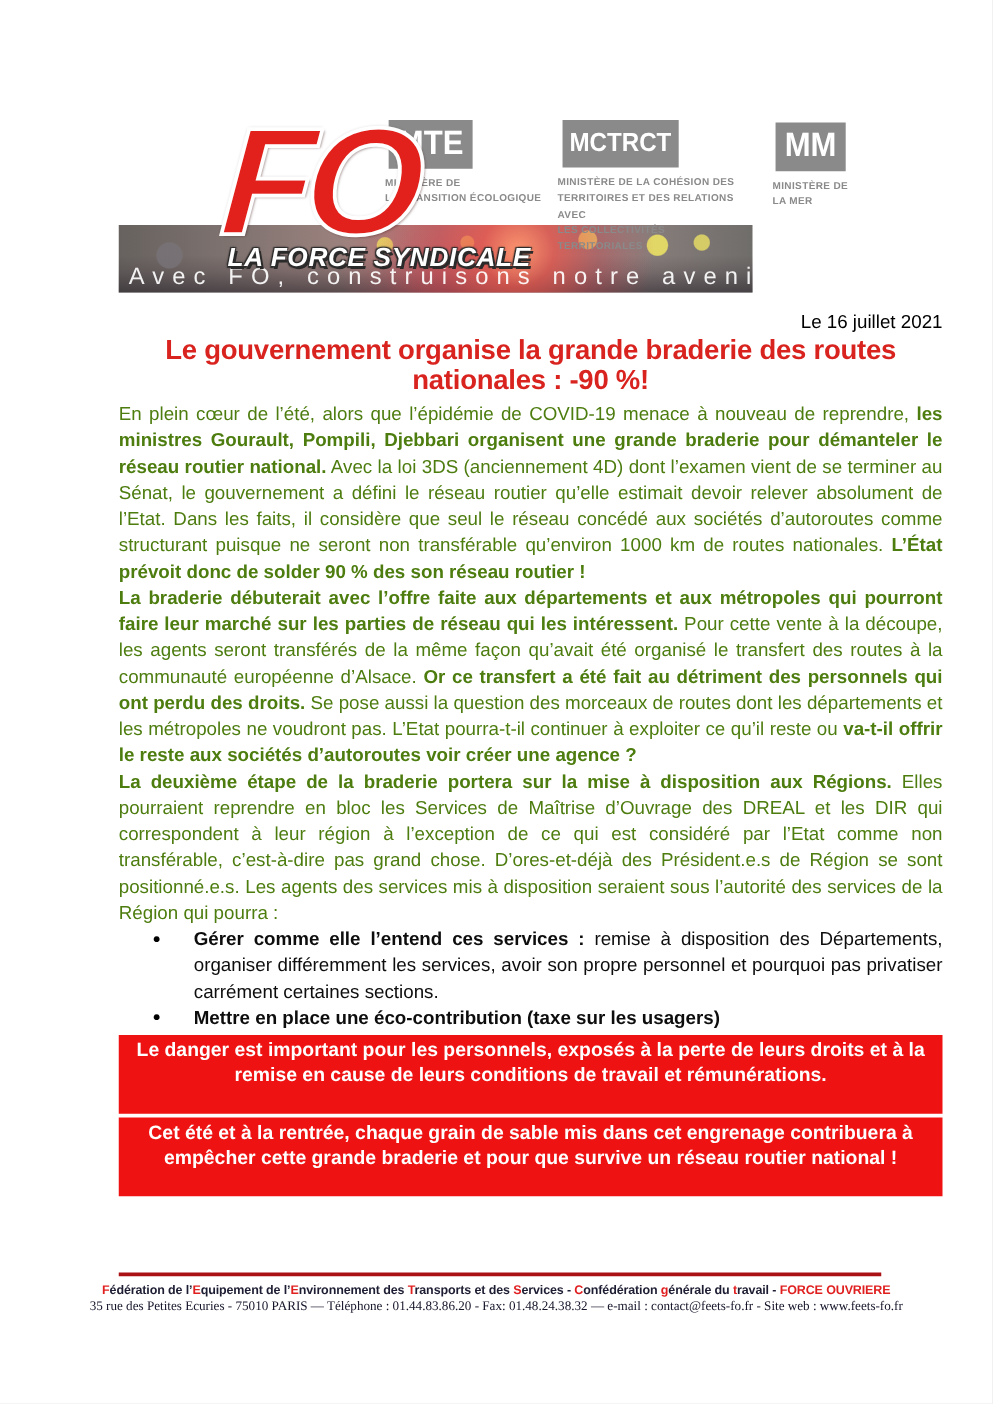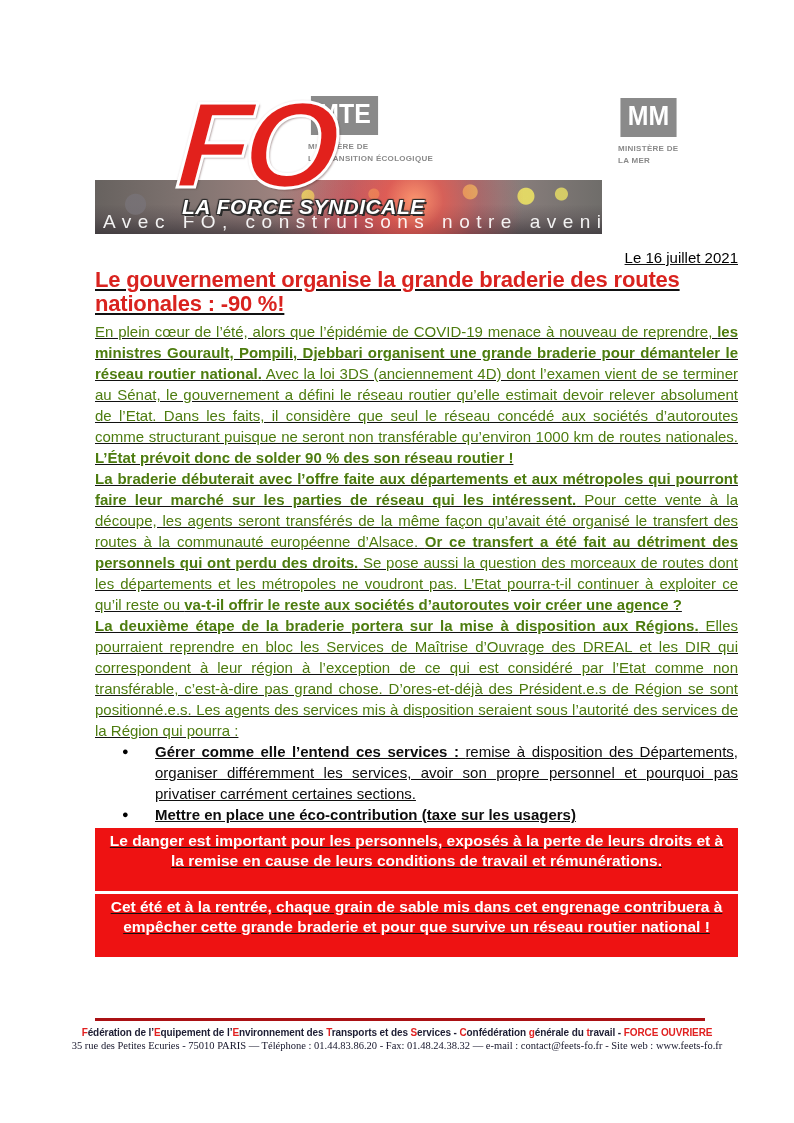--- a/index.html
+++ b/index.html
@@ -35,23 +35,23 @@
   .m-mctrct{left:446px;top:96px;width:156px;}
   .m-mm{left:618px;top:98px;width:82px;}
   .mbox{display:inline-block;background:var(--logo_gray,#8a8a8a);color:#fff;font-weight:bold;
         padding:4px 8px 5px;font-size:27px;line-height:1.1;letter-spacing:0px;
         font-stretch:condensed;transform:scaleX(.92);}
   .m-mctrct .mbox{font-size:21px;padding:7px 6px 8px;}
   .mcap{margin-top:6px;color:var(--logo_gray,#8a8a8a);font-weight:bold;font-size:8px;line-height:1.6;
         white-space:pre-line;letter-spacing:.3px;}
 
   
-  .main{margin:0 56px 0 95px;text-decoration:underline;}
+  .main{margin:0 40px 0 95px;}
   .dateline{text-align:right;font-size:15px;margin:6px 0 2px;color:#000;}
-  .title{margin:0 0 5px;font-size:22px;line-height:24px;font-weight:bold;text-align:left;
+  .title{margin:0 0 5px;font-size:22px;line-height:24px;font-weight:bold;text-align:center;
          color:var(--title_red,#d9231f);white-space:pre-line;letter-spacing:-.2px;}
   p.body{margin:0;font-size:15px;line-height:21px;text-align:justify;color:#4d7c0f;}
   .b{font-weight:bold;}
   ul.bullets{margin:0;padding:0 0 0 60px;list-style:none;}
   ul.bullets li{position:relative;font-size:15px;line-height:21px;text-align:justify;color:#0d0d0d;}
   ul.bullets li::before{content:"\25CF";position:absolute;left:-33px;top:0;font-size:11px;color:#000;}
   .alert{background:var(--banner_red,#ee1212);color:#fff;font-weight:bold;text-align:center;
          font-size:15.5px;line-height:20px;padding:3px 10px 20px;margin:3px 0;}
 
   
@@ -75,20 +75,26 @@
     <div class="fo-logo">
       <span class="fo-text">FO</span>
       <span class="fo-sub">LA FORCE SYNDICALE</span>
     </div>
 
     <div class="ministry m-mte">
       <div class="mbox">MTE</div>
       <div class="mcap">MINISTÈRE DE
 LA TRANSITION ÉCOLOGIQUE</div>
     </div>
+    <div class="ministry m-mctrct">
+      <div class="mbox">MCTRCT</div>
+      <div class="mcap">MINISTÈRE DE LA COHÉSION DES
+TERRITOIRES ET DES RELATIONS AVEC
+LES COLLECTIVITÉS TERRITORIALES</div>
+    </div>
     <div class="ministry m-mm">
       <div class="mbox">MM</div>
       <div class="mcap">MINISTÈRE DE
 LA MER</div>
     </div>
   </div>
 
   <div class="main">
     <div class="dateline">Le 16 juillet 2021</div>
     <h1 class="title">Le gouvernement organise la grande braderie des routes

